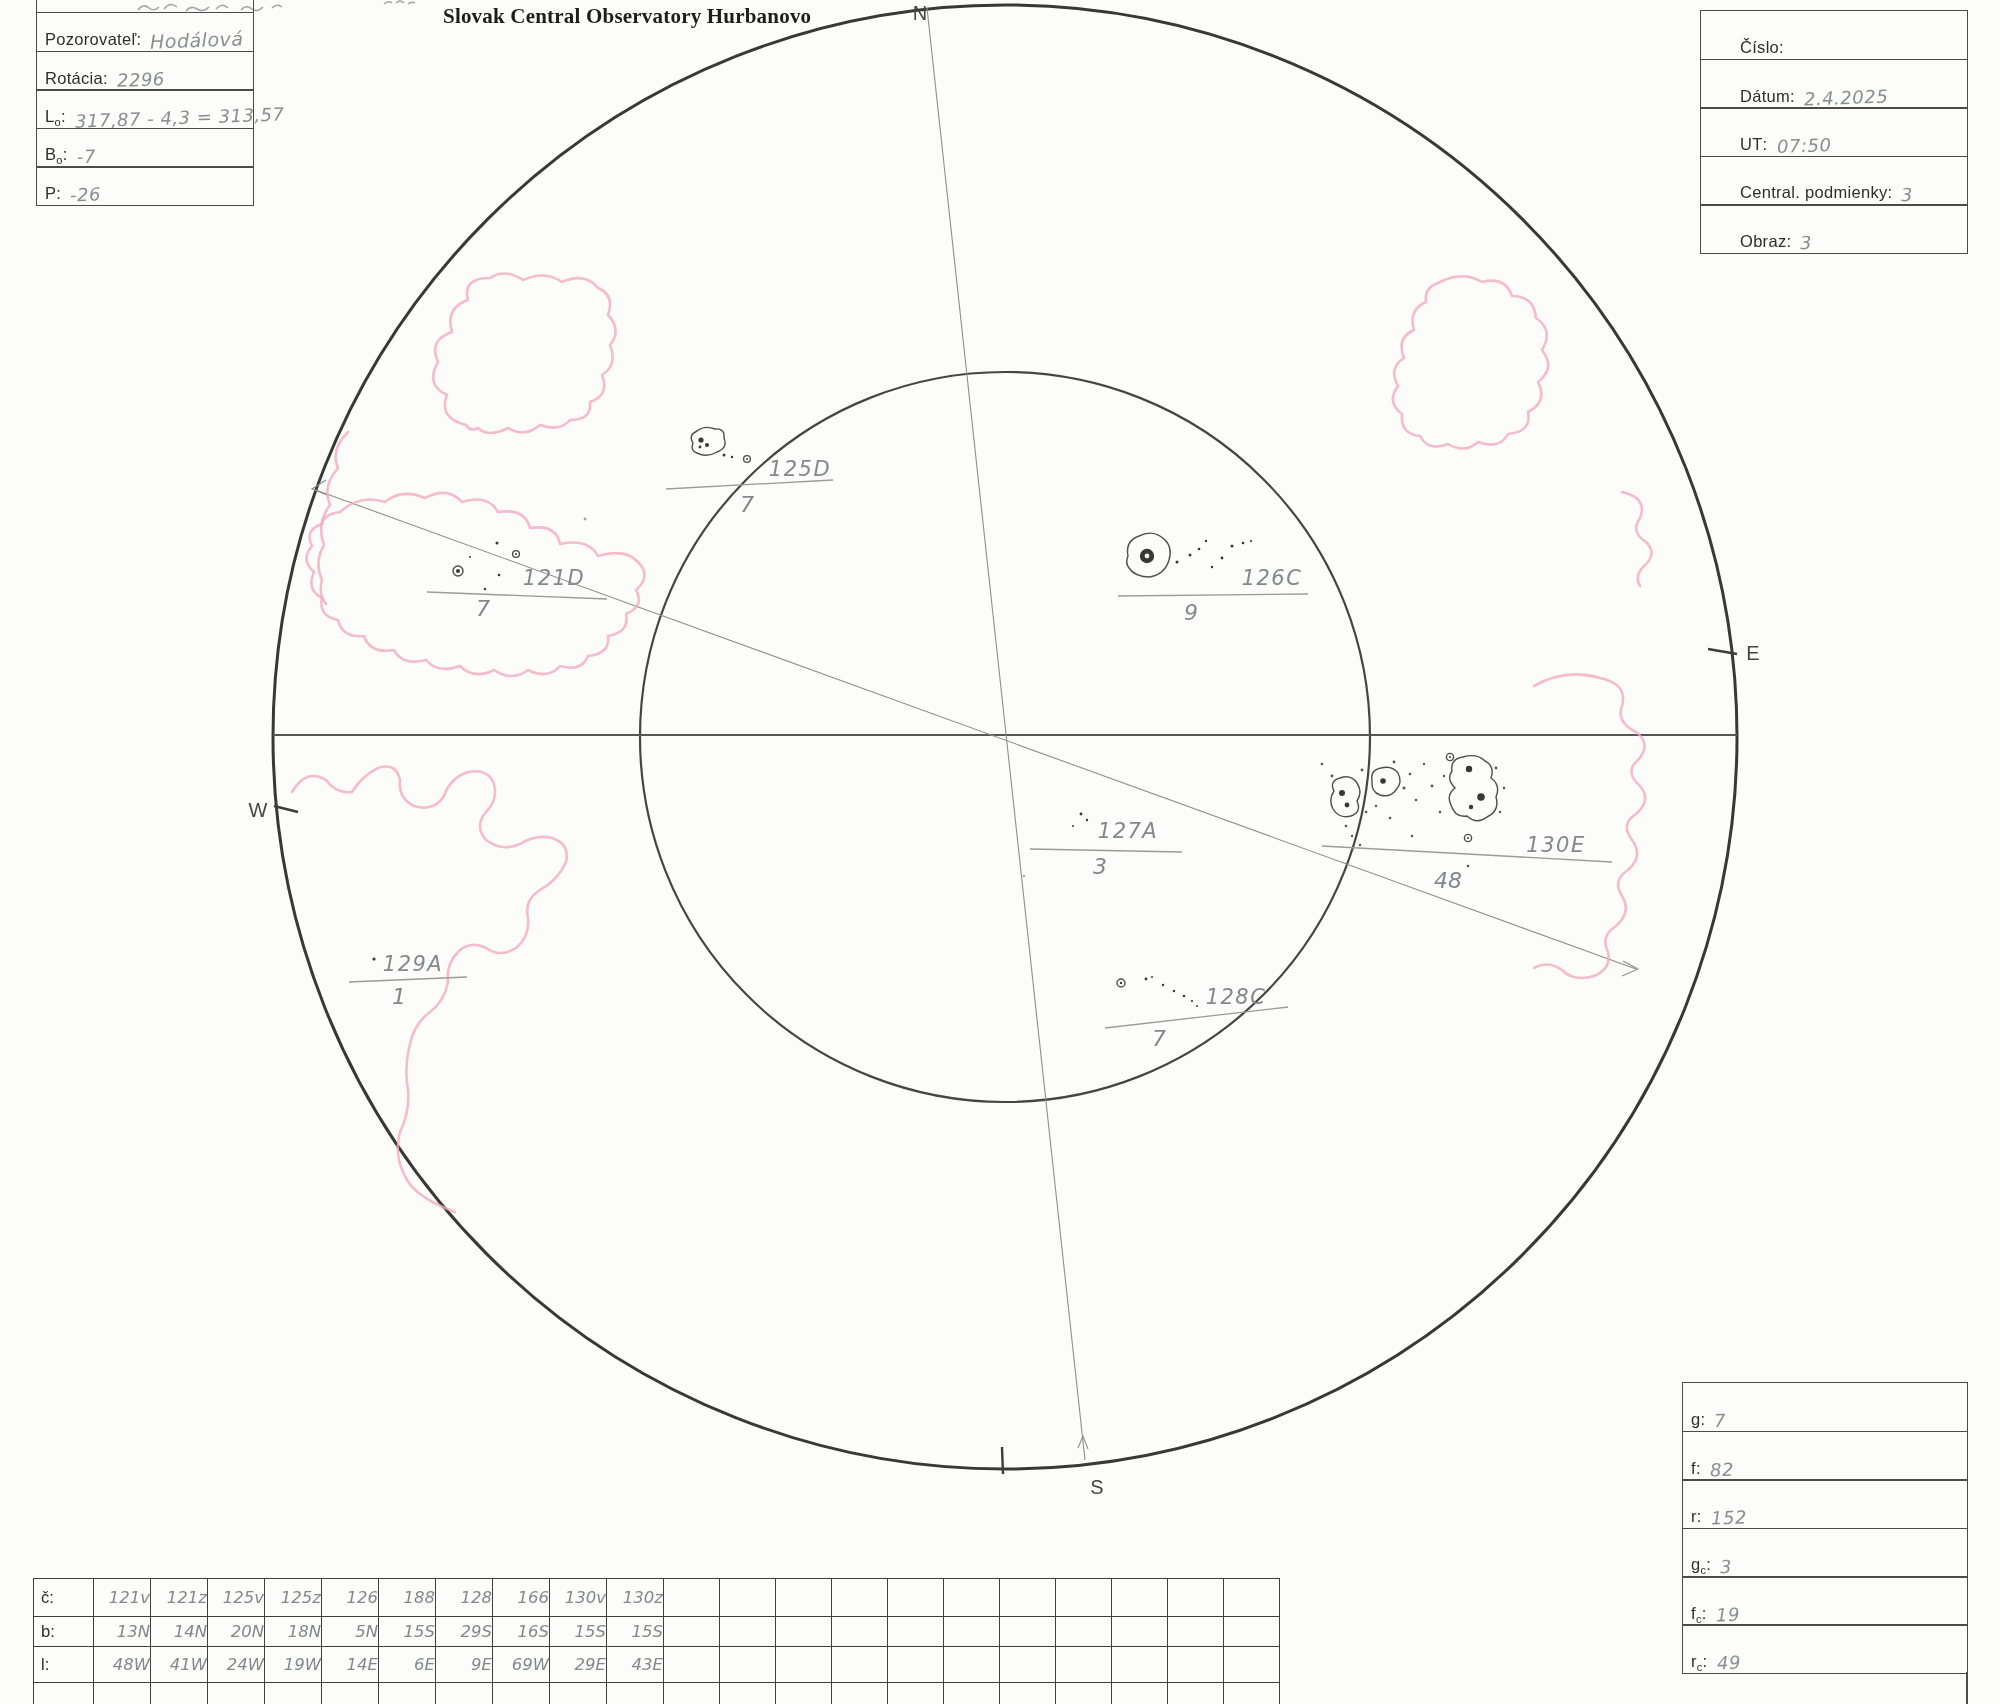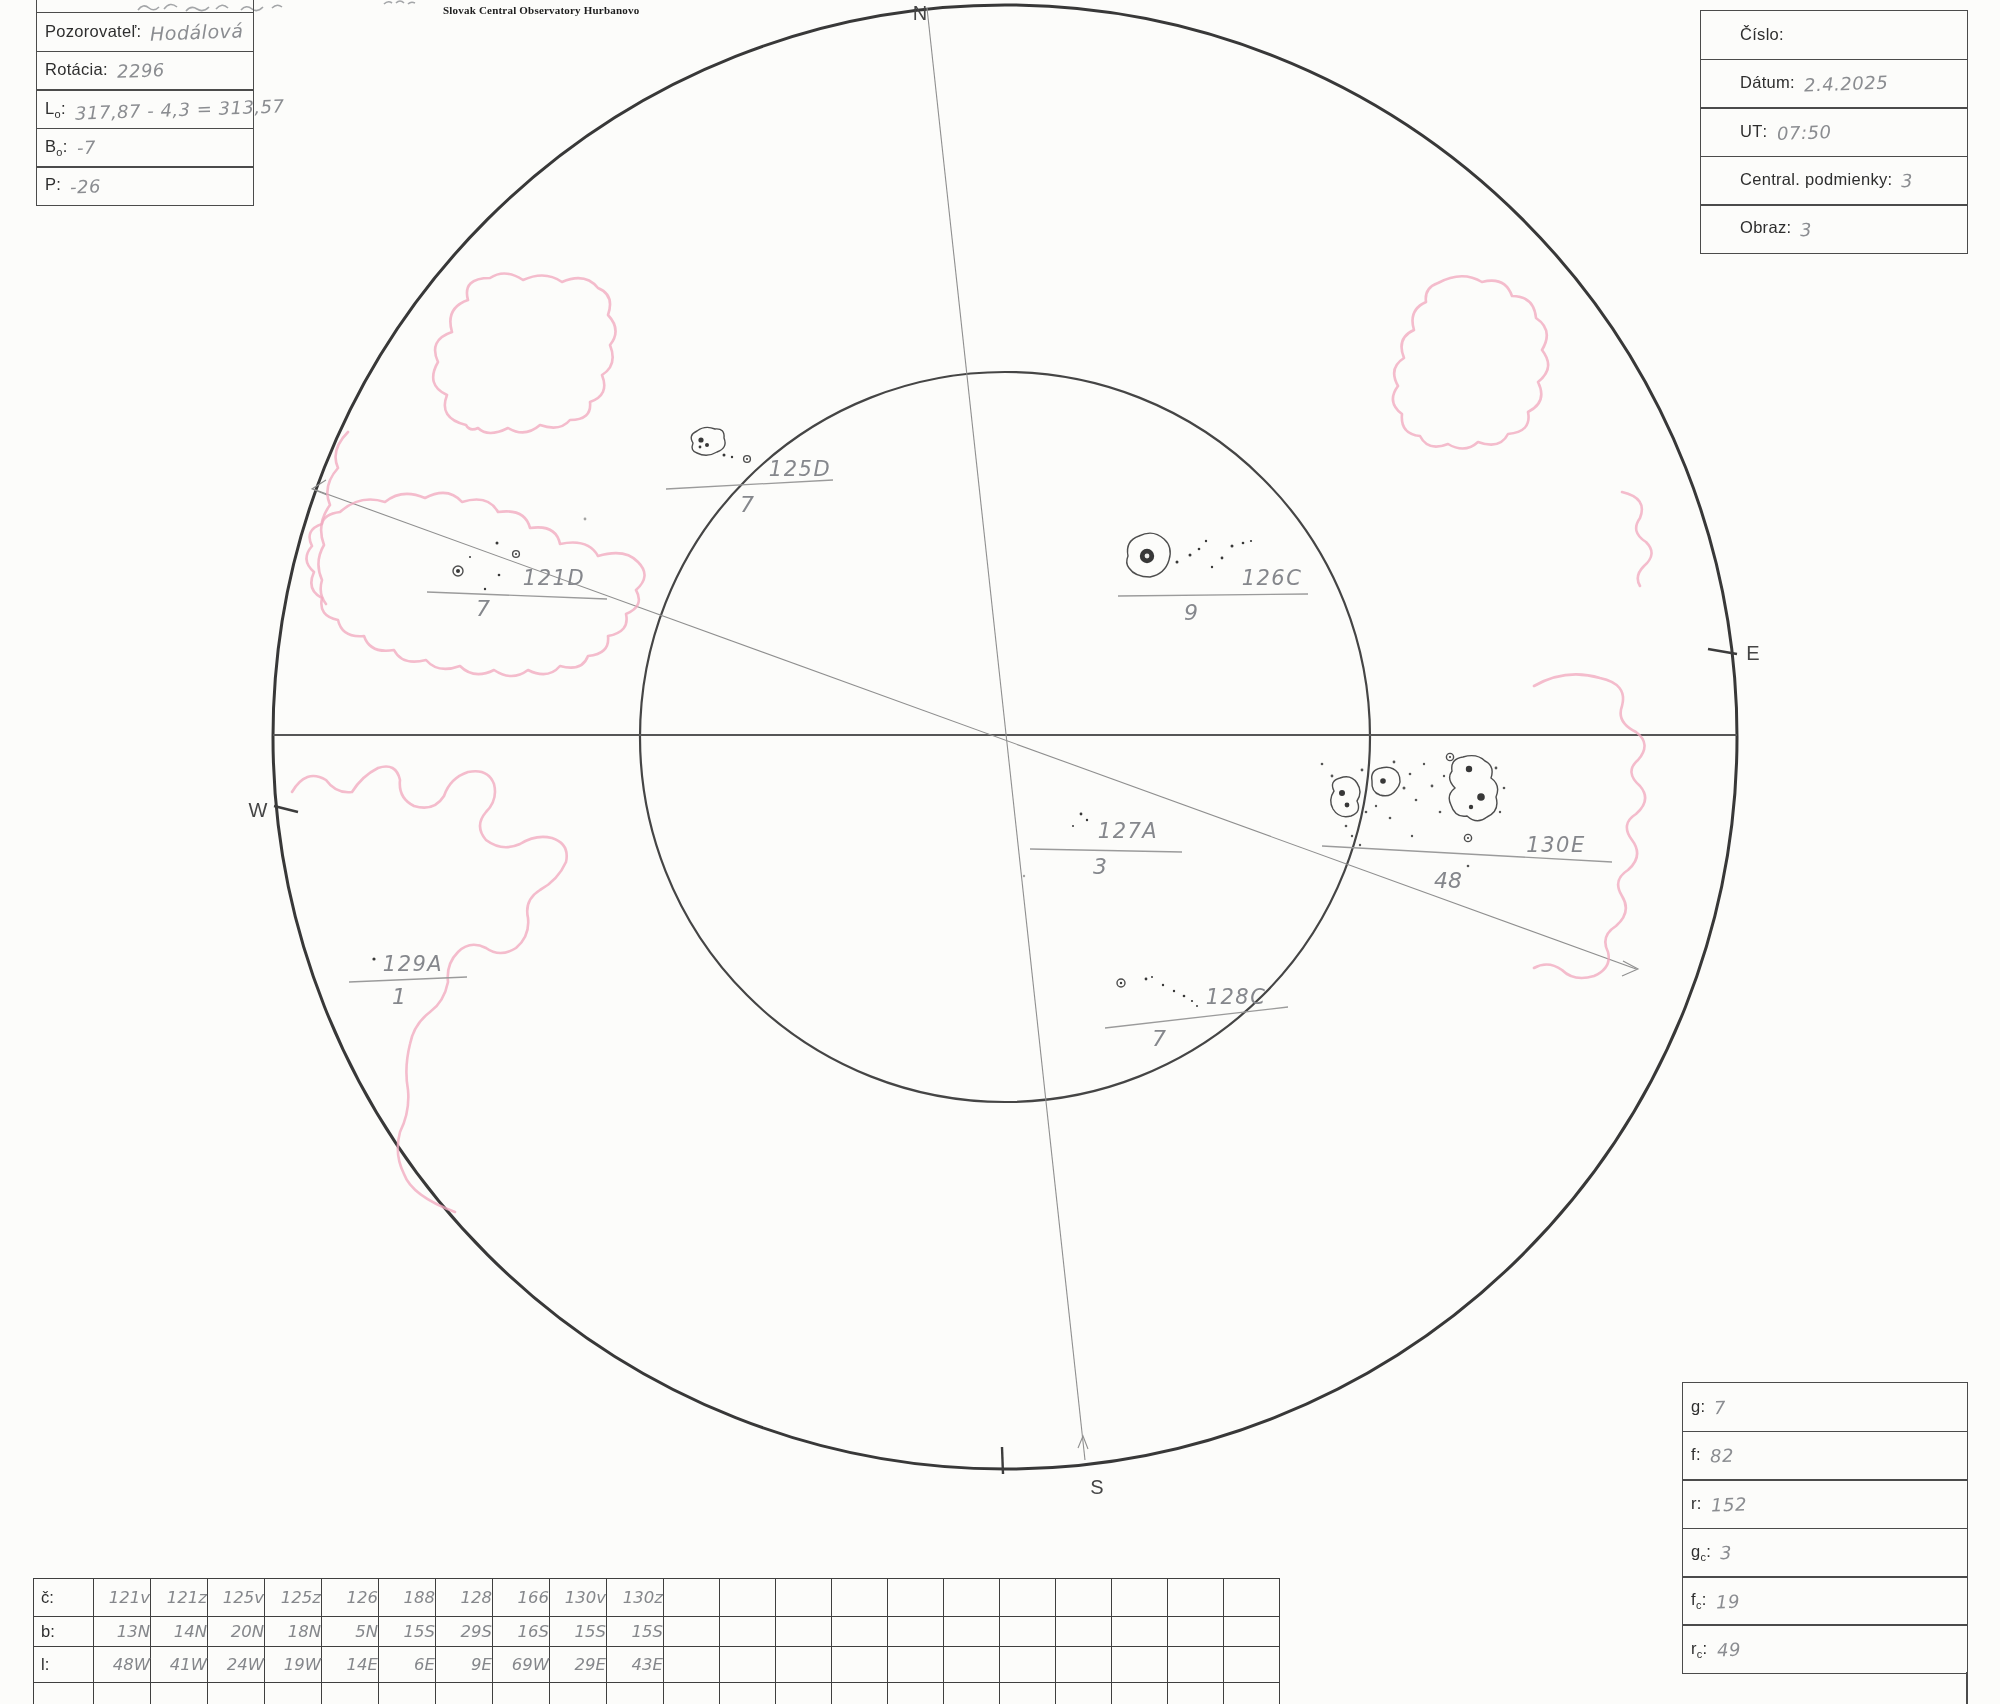--- a/index.html
+++ b/index.html
@@ -7,25 +7,25 @@
         font-family:"Liberation Sans",sans-serif;}
   .layer{position:absolute;top:0;left:0;}
 
   
   .plabel{font-family:"Liberation Sans",sans-serif;font-size:16.5px;color:#2e2e2e;letter-spacing:.3px;white-space:nowrap;}
   .plabel sub{font-size:11px;}
   .hval{font-family:"DejaVu Sans",sans-serif;font-style:italic;font-size:18px;color:#8b8d91;
         margin-left:9px;white-space:nowrap;transform:rotate(-2deg);letter-spacing:.5px;}
 
   .title{position:absolute;left:443px;top:4px;font-family:"Liberation Serif",serif;
-         font-weight:bold;font-size:11px;color:#1d1d1d;letter-spacing:.2px;}
+         font-weight:bold;font-size:21px;color:#1d1d1d;letter-spacing:.2px;}
 
   
   .form{position:absolute;}
-  .frow{position:relative;border:1.6px solid #4b4b4b;margin-top:-1.6px;display:flex;align-items:center;
+  .frow{position:relative;border:1.6px solid #4b4b4b;margin-top:-1.6px;display:flex;align-items:flex-end;
         padding-left:8px;background:transparent;}
   .cutrow{position:relative;border-left:1.6px solid #4b4b4b;border-right:1.6px solid #4b4b4b;height:14px;}
   .form-left{left:36px;top:0;width:218px;}
   .form-left .frow{height:38px;}
   .form-right{left:1700px;top:12px;width:268px;}
   .form-right .frow{height:48px;padding-left:39px;}
   .form-counts{left:1682px;top:1384px;width:286px;}
   .form-counts .frow{height:48px;}
   .edge-line{position:absolute;left:1966px;top:1672px;width:1.6px;height:32px;background:#4b4b4b;}
 

